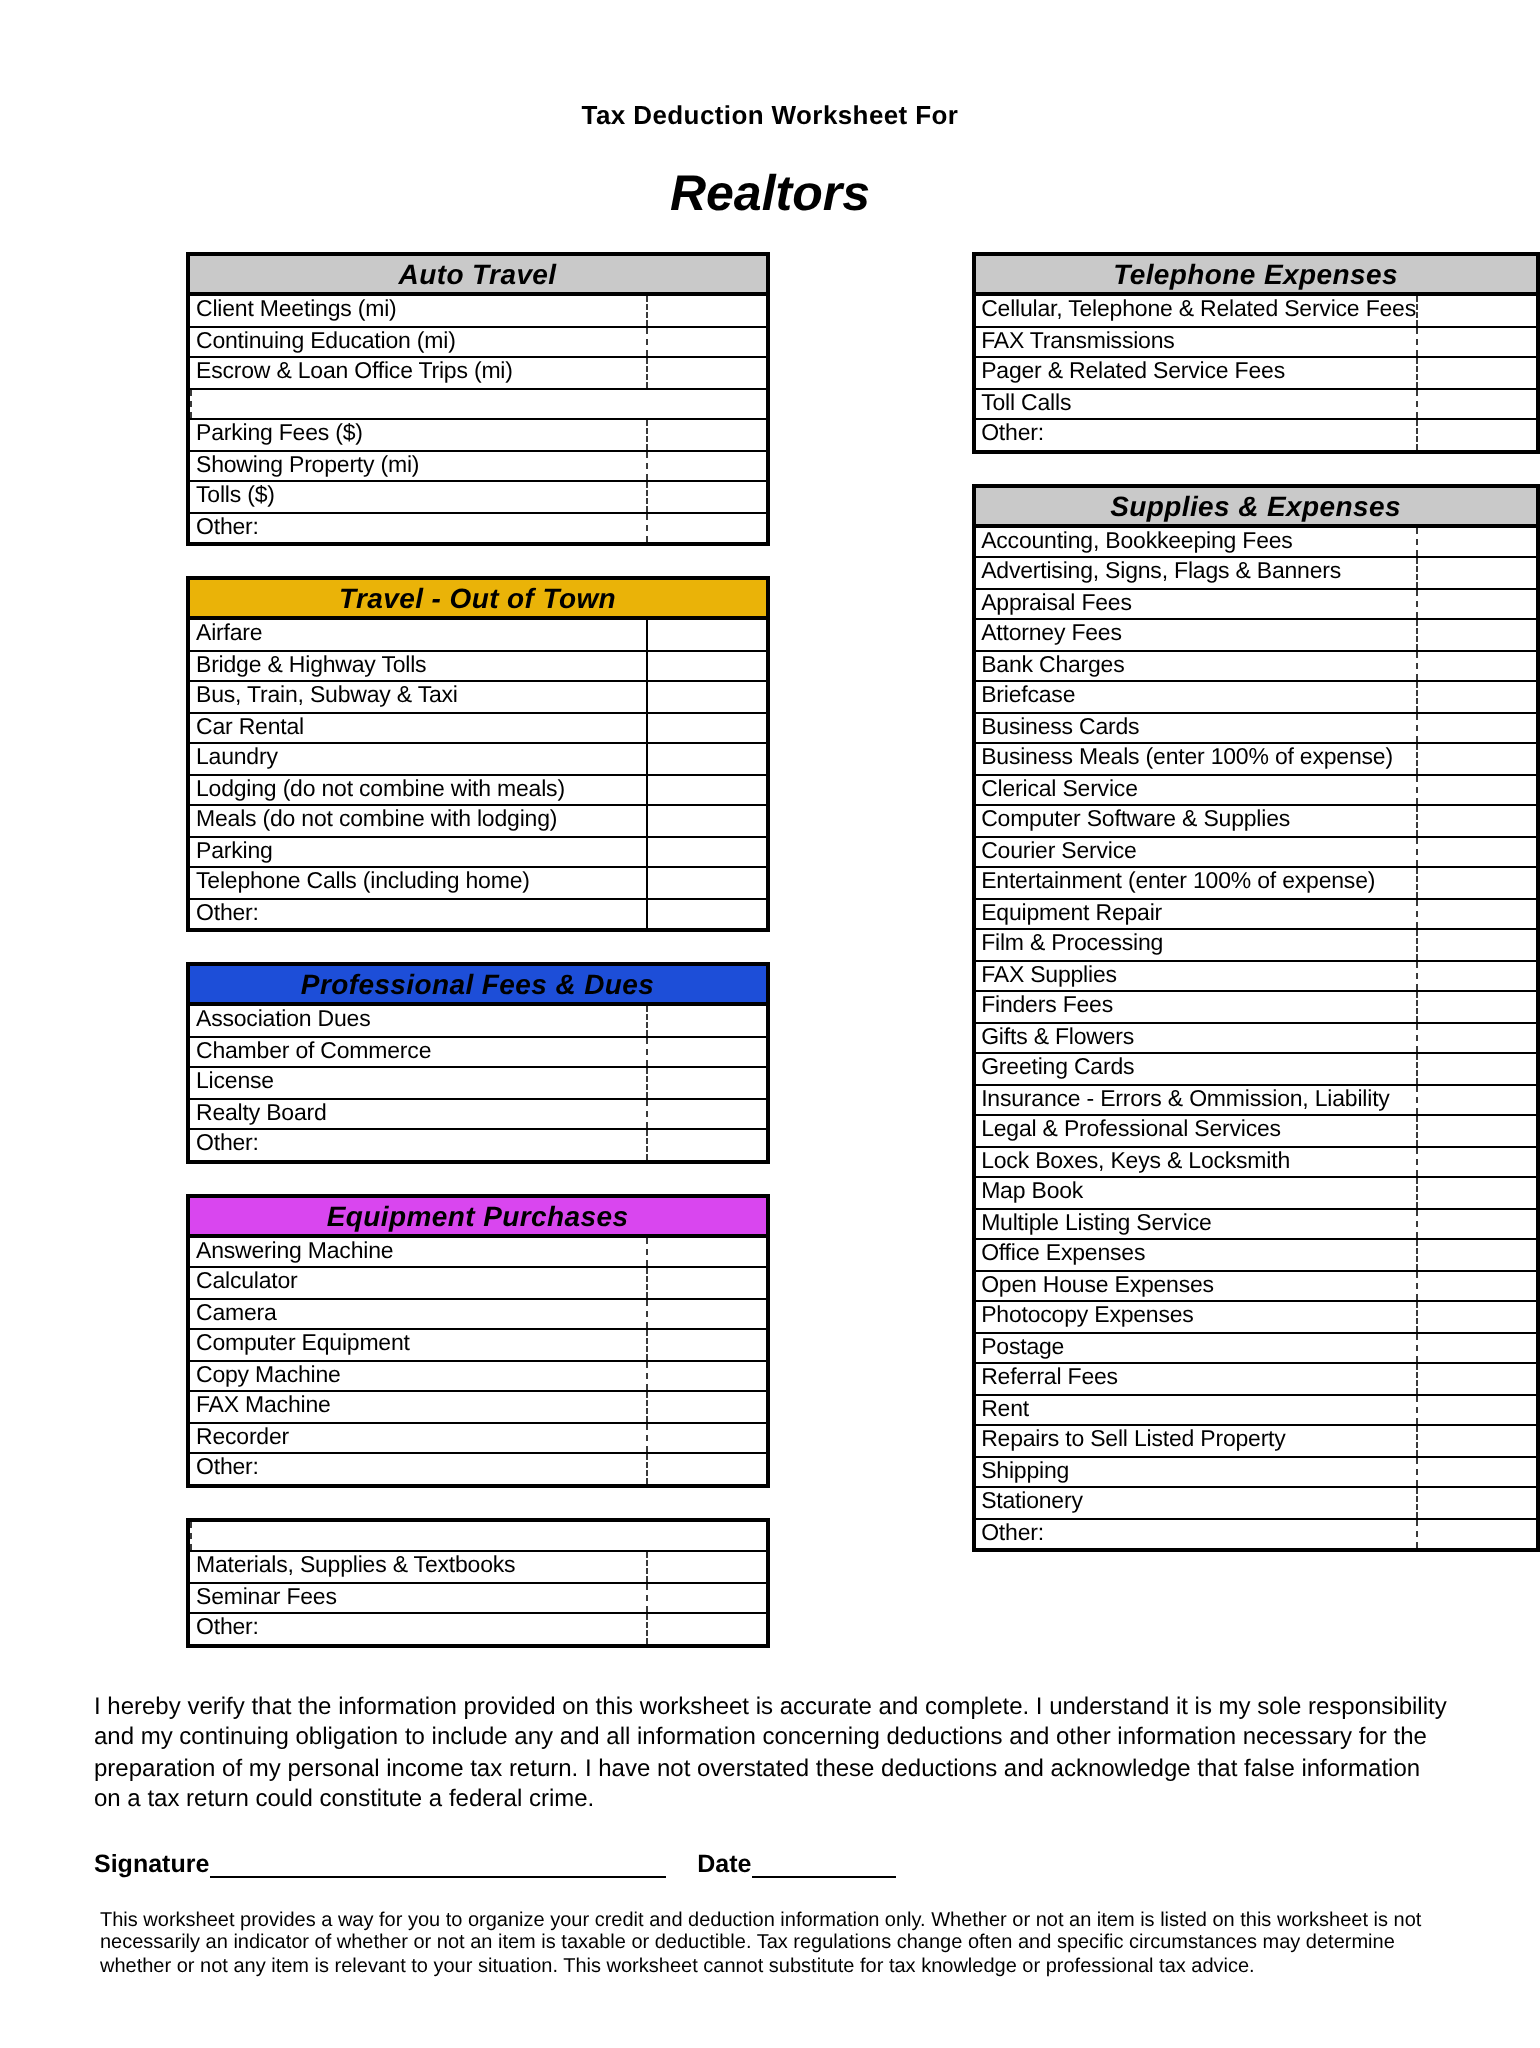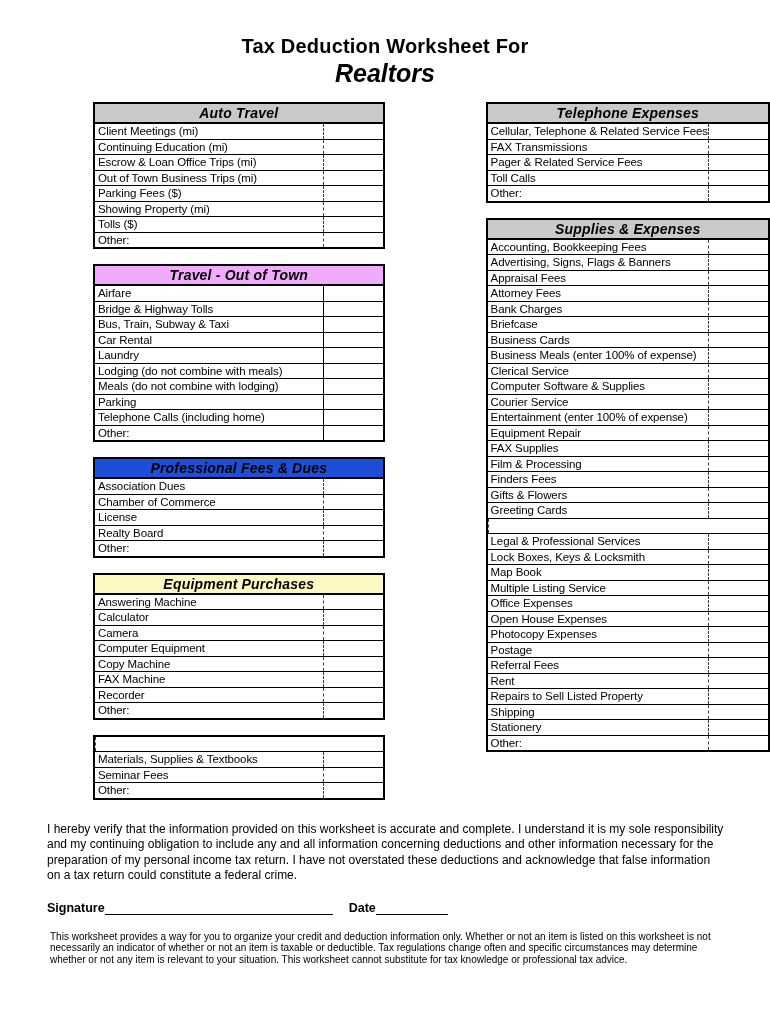--- a/index.html
+++ b/index.html
@@ -6,21 +6,21 @@
   .page{
     position:relative;
     width:770px;height:1024px;
     margin:0 auto;
     background:#ffffff;
     font-family:"Liberation Sans","DejaVu Sans",sans-serif;
     color:#000;
     overflow:hidden;
   }
   .doc-header{text-align:center;padding-top:34px;}
-  .doc-title{font-size:20px;font-weight:bold;line-height:24px;margin:0;letter-spacing:.2px;}
+  .doc-title{font-size:13px;font-weight:bold;line-height:24px;margin:12px;letter-spacing:.2px;}
   .doc-subtitle{font-size:25px;font-weight:bold;font-style:italic;line-height:30px;margin:0;}
   .columns{display:flex;align-items:flex-start;padding:14px 0 0 45px;margin-left:48px;}
   .col{display:block;}
   .col-left{width:320px;margin-right:57px;}
   .col-right{width:306px;padding-left:44px;}
   .ws-section{
     border:2px solid #000;
     margin-bottom:15px;
     background:#fff;
     box-sizing:border-box;
@@ -94,42 +94,41 @@
           </div>
           <div class="ws-row">
             <div class="row-label">Continuing Education (mi)</div>
             <div class="row-value"></div>
           </div>
           <div class="ws-row">
             <div class="row-label">Escrow &amp; Loan Office Trips (mi)</div>
             <div class="row-value"></div>
           </div>
           <div class="ws-row">
-            <div class="row-label">Out of Town Business Trips (mi)</div>
             <div class="row-value"></div>
           </div>
           <div class="ws-row">
             <div class="row-label">Parking Fees ($)</div>
             <div class="row-value"></div>
           </div>
           <div class="ws-row">
             <div class="row-label">Showing Property (mi)</div>
             <div class="row-value"></div>
           </div>
           <div class="ws-row">
             <div class="row-label">Tolls ($)</div>
             <div class="row-value"></div>
           </div>
           <div class="ws-row">
             <div class="row-label">Other:</div>
             <div class="row-value"></div>
           </div>
         </section>
         <section class="ws-section divider-solid">
-          <div class="sec-header" style="background: #f0abfc;">Travel - Out of Town</div>
+          <div class="sec-header" style="background: #eab308;">Travel - Out of Town</div>
           <div class="ws-row">
             <div class="row-label">Airfare</div>
             <div class="row-value"></div>
           </div>
           <div class="ws-row">
             <div class="row-label">Bridge &amp; Highway Tolls</div>
             <div class="row-value"></div>
           </div>
           <div class="ws-row">
             <div class="row-label">Bus, Train, Subway &amp; Taxi</div>
@@ -181,21 +180,21 @@
           <div class="ws-row">
             <div class="row-label">Realty Board</div>
             <div class="row-value"></div>
           </div>
           <div class="ws-row">
             <div class="row-label">Other:</div>
             <div class="row-value"></div>
           </div>
         </section>
         <section class="ws-section">
-          <div class="sec-header" style="background: #fef9c3;">Equipment Purchases</div>
+          <div class="sec-header" style="background: #d946ef;">Equipment Purchases</div>
           <div class="ws-row">
             <div class="row-label">Answering Machine</div>
             <div class="row-value"></div>
           </div>
           <div class="ws-row">
             <div class="row-label">Calculator</div>
             <div class="row-value"></div>
           </div>
           <div class="ws-row">
             <div class="row-label">Camera</div>
@@ -312,40 +311,41 @@
           </div>
           <div class="ws-row">
             <div class="row-label">Entertainment (enter 100% of expense)</div>
             <div class="row-value"></div>
           </div>
           <div class="ws-row">
             <div class="row-label">Equipment Repair</div>
             <div class="row-value"></div>
           </div>
           <div class="ws-row">
+            <div class="row-label">Film &amp; Processing</div>
+            <div class="row-value"></div>
+          </div>
+          <div class="ws-row">
             <div class="row-label">FAX Supplies</div>
             <div class="row-value"></div>
           </div>
           <div class="ws-row">
-            <div class="row-label">Film &amp; Processing</div>
-            <div class="row-value"></div>
-          </div>
-          <div class="ws-row">
             <div class="row-label">Finders Fees</div>
             <div class="row-value"></div>
           </div>
           <div class="ws-row">
             <div class="row-label">Gifts &amp; Flowers</div>
             <div class="row-value"></div>
           </div>
           <div class="ws-row">
             <div class="row-label">Greeting Cards</div>
             <div class="row-value"></div>
           </div>
           <div class="ws-row">
+            <div class="row-label">Insurance - Errors &amp; Ommission, Liability</div>
             <div class="row-value"></div>
           </div>
           <div class="ws-row">
             <div class="row-label">Legal &amp; Professional Services</div>
             <div class="row-value"></div>
           </div>
           <div class="ws-row">
             <div class="row-label">Lock Boxes, Keys &amp; Locksmith</div>
             <div class="row-value"></div>
           </div>

